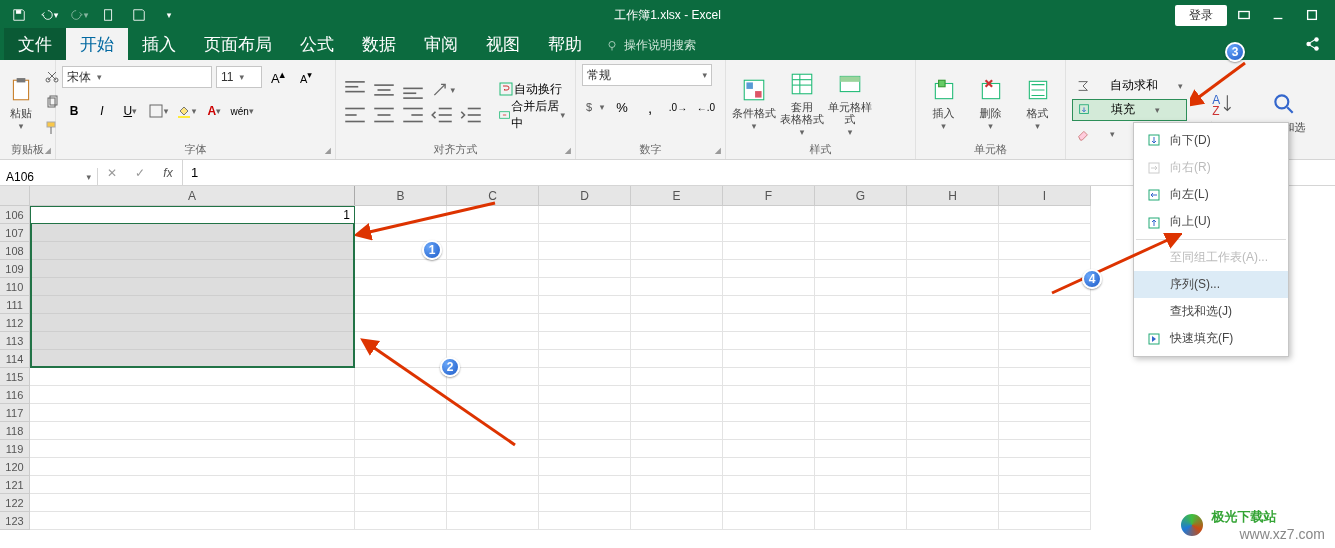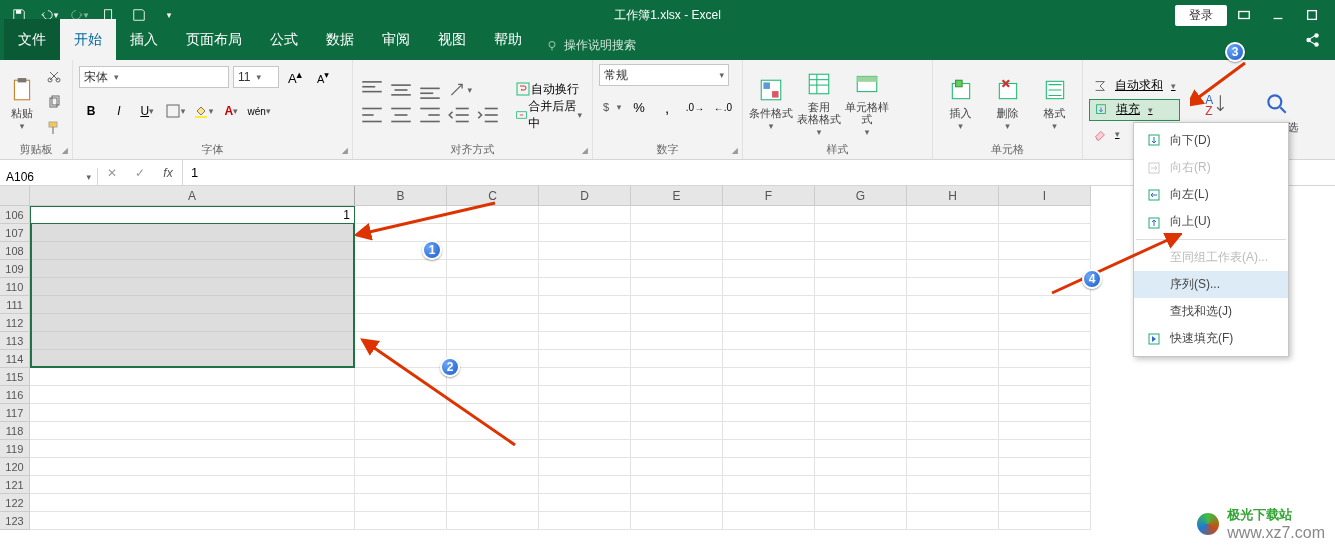--- a/index.html
+++ b/index.html
@@ -45,22 +45,22 @@
   .tabs {
     height: 30px;
     background: #0c6b3f;
     display: flex;
     align-items: flex-end;
     color: #fff;
     padding: 0 4px;
     position: relative;
   }
   .tab {
-    padding: 6px 14px; cursor: pointer; font-size: 14px;
-    height: 41px; display: flex; align-items: center;
+    padding: 6px 14px; cursor: pointer; font-size: 17px;
+    height: 32px; display: flex; align-items: center;
   }
   .tab.file { background: #0a5a35; }
   .tab.active { background: #f3f3f3; color: #0369a1; }
   .tellme { display: flex; align-items: center; padding: 6px 10px; color: #cfe6d9; gap: 6px; cursor: text; }
   .tellme svg { width: 12px; height: 12px; stroke: #cfe6d9; fill: none; }
   .tab-share { margin-left: auto; }
   .tab-share svg { width: 18px; height: 18px; fill: #fff; }
 
   
   .ribbon {
@@ -101,21 +101,21 @@
   .icon-btn svg { width: 16px; height: 16px; }
   .stack { display: flex; flex-direction: column; }
   .align-block { display: grid; grid-template-rows: 1fr 1fr; gap: 3px; }
   .align-row { display: flex; gap: 3px; }
   .chk { width: 26px; height: 22px; display: flex; align-items: center; justify-content: center; cursor: pointer; }
   .wide-btn { height: 22px; display: flex; align-items: center; gap: 0; padding: 0 4px; cursor: pointer; }
   .wide-btn svg { width: 16px; height: 16px; }
   
   
   .editing-col { display: flex; flex-direction: column; gap: 2px; }
-  .mini-row { display: flex; align-items: center; gap: 8px; cursor: pointer; height: 22px; padding: 0 4px; text-decoration: underline; }
+  .mini-row { display: flex; align-items: center; gap: 20px; cursor: pointer; height: 22px; padding: 0 4px; }
   .mini-row.highlight { border: 1px solid #2c8e58; background: #d3ead8; }
   .mini-row svg { width: 14px; height: 14px; }
   
   
   .fbar {
     height: 26px; display: flex; align-items: stretch;
     border-bottom: 1px solid #d5d5d5; background: #fff;
   }
   .name-box {
     width: 98px; border-right: 1px solid #d5d5d5; display: flex; align-items: center;
@@ -204,21 +204,21 @@
   .watermark {
     position: absolute; right: 10px; bottom: 6px;
     display: flex; align-items: center; gap: 6px; z-index: 70;
     font-size: 13px; color: #34a435;
   }
   .wm-logo {
     width: 26px; height: 26px; border-radius: 50%;
     background: conic-gradient(#3fbf3f,#c94b13,#1f79d6,#3fbf3f);
     border: 2px solid #fff;
   }
-  .wm-text small { display:block; font-size:16px; color:#888; }
+  .wm-text small { display:block; font-size:14px; color:#888;margin-left:28px; }
 </style>
 </head>
 <body>
 
 <div class="qat">
   <div class="qat-left">
     <div class="qat-btn">
         <svg viewBox="0 0 16 16">
           <path d="M2 2h10l2 2v10H2z" fill="none" stroke="#fff"></path>
           <rect x="5" y="3" width="5" height="3" fill="#fff"></rect>
@@ -294,21 +294,21 @@
         <circle cx="12" cy="4" r="2"></circle>
         <circle cx="12" cy="12" r="2"></circle>
         <line x1="6" y1="7" x2="11" y2="4" stroke="#fff"></line>
         <line x1="6" y1="9" x2="11" y2="12" stroke="#fff"></line>
       </svg>
     </div>
 </div>
 
 <div class="ribbon">
 
-  <div class="group" style="width:73px">
+  <div class="group" style="width:56px">
     <div class="group-body">
       <div class="large-btn">
         <div class="big">
             <svg viewBox="0 0 24 24">
               <rect x="5" y="3" width="14" height="18" fill="#fff" stroke="#c87f2a"></rect>
               <rect x="8" y="1" width="8" height="4" fill="#777"></rect>
             </svg>
           </div>
         <span class="lbl">粘贴</span>
         <span class="dd-caret">▾</span>

